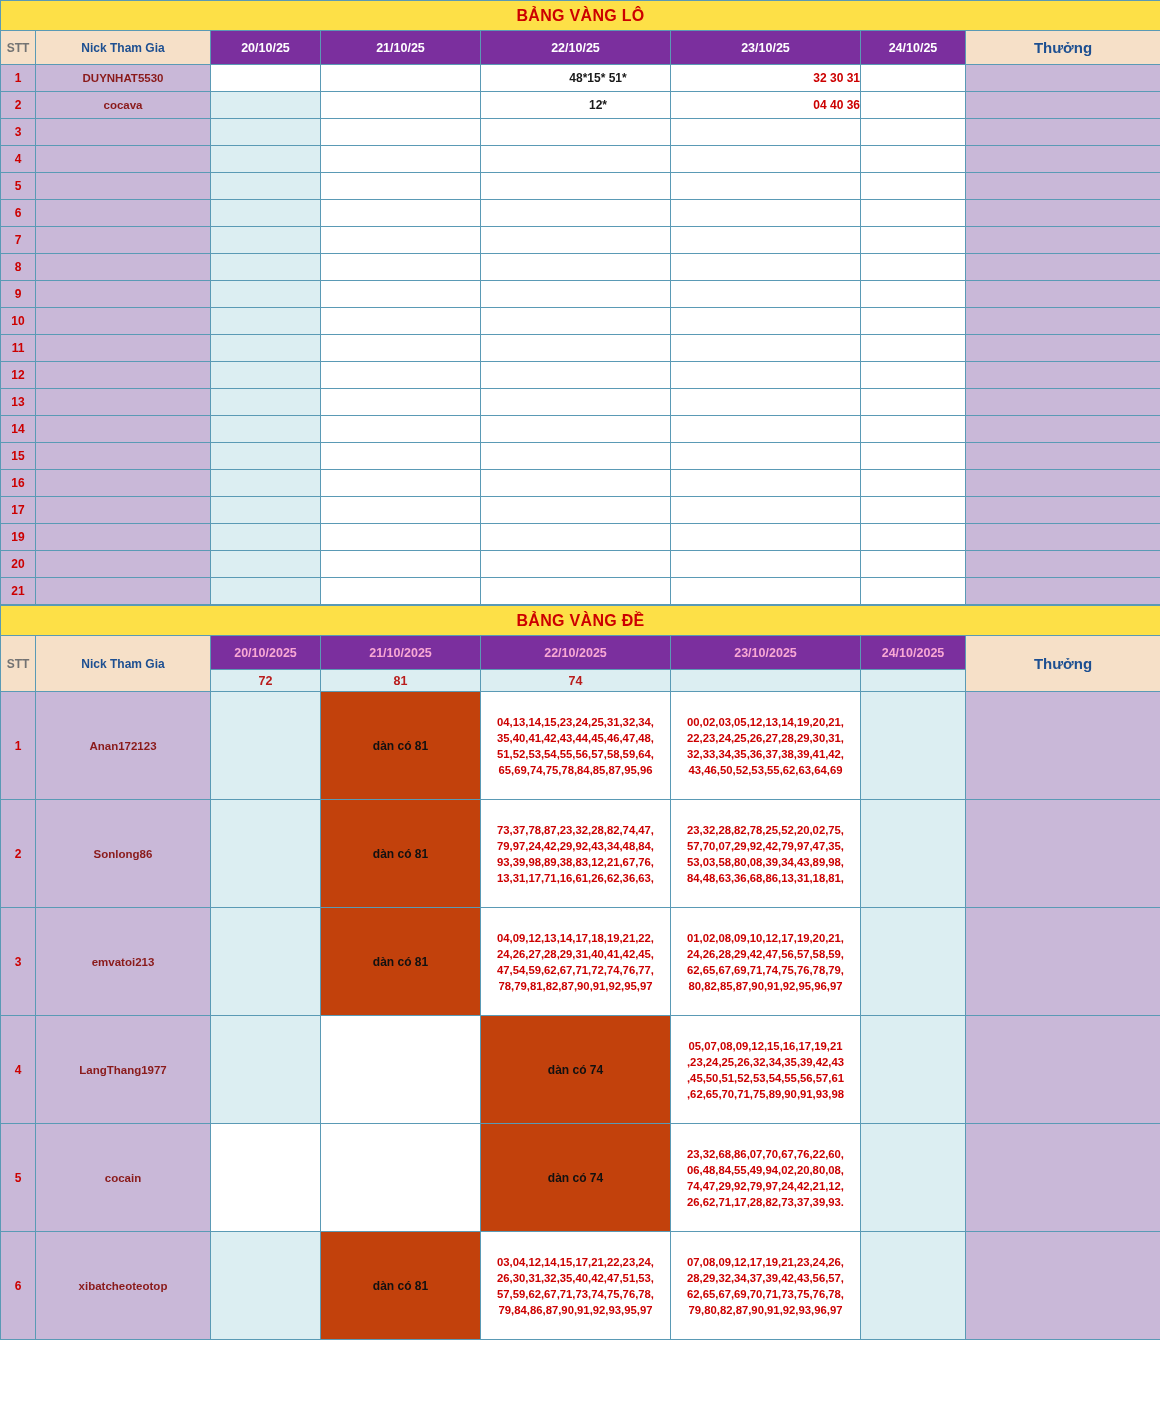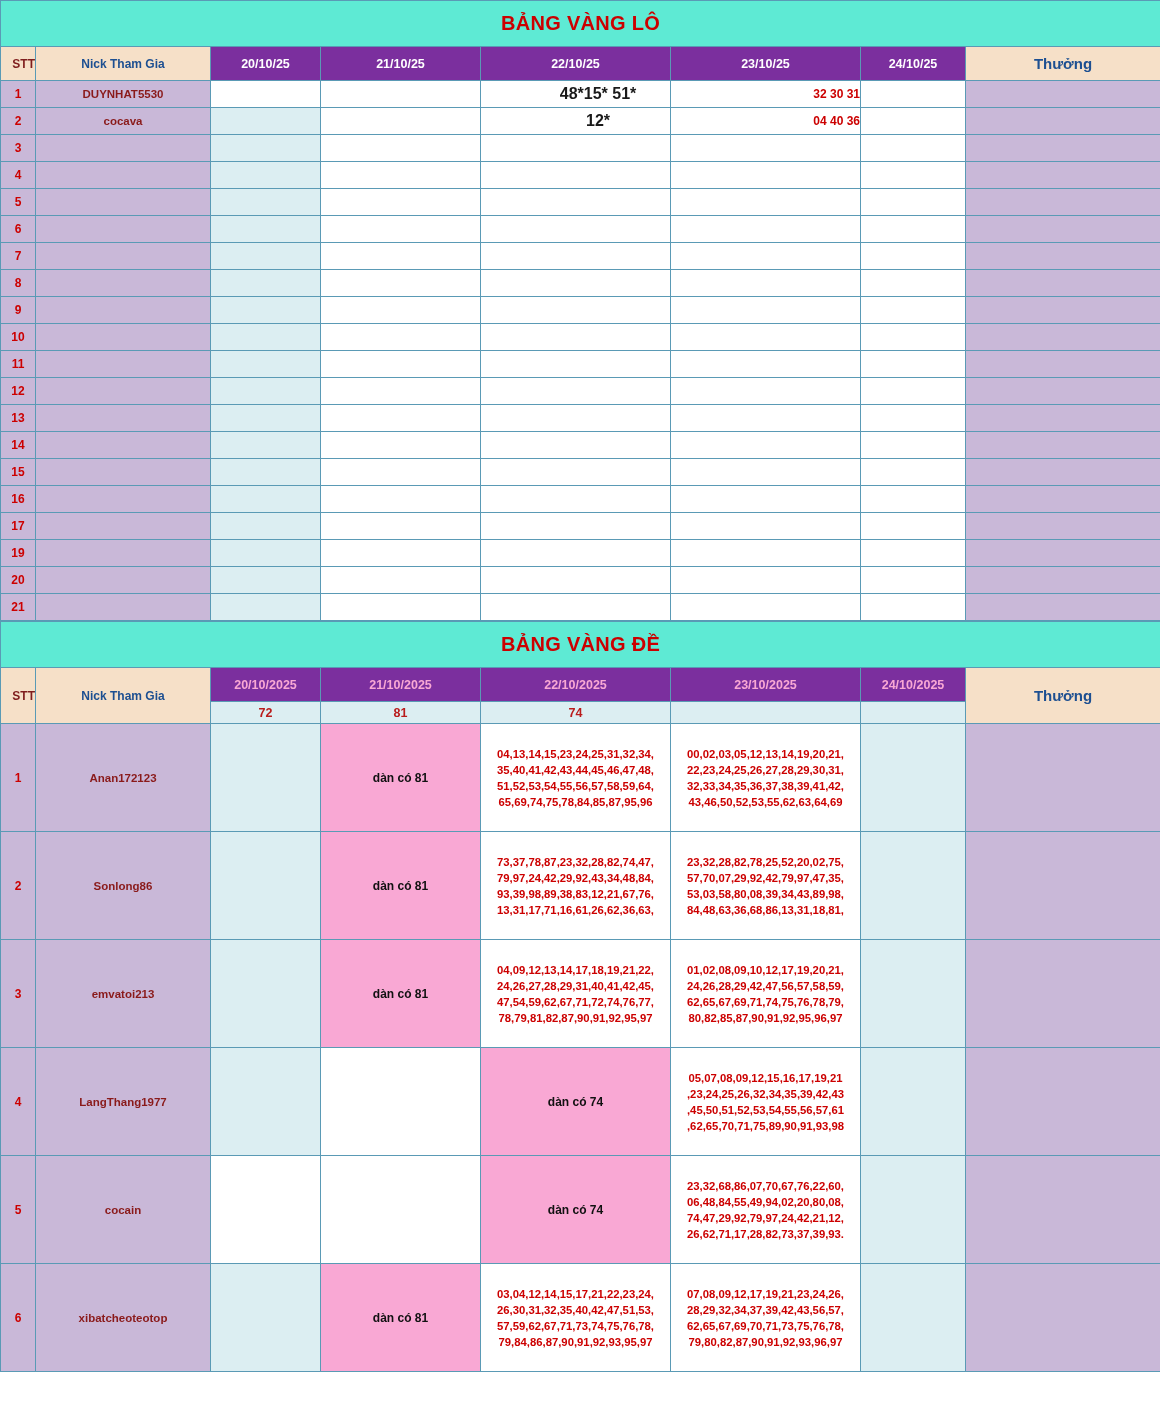--- a/index.html
+++ b/index.html
@@ -22,40 +22,39 @@
   td, th {
     border: 1px solid #5a9ab5;
     padding: 0;
     font-size: 12px;
     text-align: center;
     vertical-align: middle;
     font-weight: bold;
   }
   
   .title-bar {
-    background: #5eead4;
+    background: #fde047;
     color: #cc0000;
-    font-size: 20px;
+    font-size: 16px;
     font-weight: bold;
-    height: 46px;
+    height: 30px;
     border: 1px solid #5a9ab5;
     letter-spacing: .3px;
   }
   
   .hdr {
     background: #7b2f9e;
     color: #ffffff;
     height: 34px;
     font-size: 12.5px;
   }
   .hdr-stt {
     background: #f6e0c8;
-    color: #7f1d1d;
-    font-size: 12px;
-    text-align: right;
+    color: #737373;
+    font-size: 12px;
   }
   .hdr-nick {
     background: #f6e0c8;
     color: #1d4f91;
     font-size: 12px;
   }
   .hdr-thuong {
     background: #f6e0c8;
     color: #1d4f91;
     font-size: 15px;
@@ -68,21 +67,21 @@
     height: 27px;
   }
   .nick-cell {
     background: #c9b8d8;
     color: #8a1a1a;
     font-size: 11.5px;
   }
   .empty-blue { background: #dceef2; }
   .empty-white { background: #ffffff; }
   .thuong-cell { background: #c9b8d8; }
-  .val-dark { color: #1a1a1a; font-size: 16px; padding-left: 45px; }
+  .val-dark { color: #1a1a1a; font-size: 12px; padding-left: 45px; }
   .val-red { color: #cc0000; font-size: 12px; text-align: right; }
 
   
   .de-hdr-date {
     background: #7b2f9e;
     color: #f9a8d4;
     font-size: 12.5px;
     height: 34px;
   }
   .de-hdr-num {
@@ -106,21 +105,21 @@
     color: #cc0000;
     font-size: 11.3px;
     line-height: 16px;
     padding: 4px 11px;
     background: #ffffff;
     font-weight: bold;
   }
   .de-dan {
     color: #111111;
     font-size: 12px;
-    background: #f9a8d4;
+    background: #c2410c;
     font-weight: bold;
     margin-top: 48px;
   }
   .de-blank-blue { background: #dceef2; }
   .de-blank-white { background: #ffffff; }
   .de-thuong { background: #c9b8d8; }
   .de-row { height: 108px; }
 </style>
 </head>
 <body>

